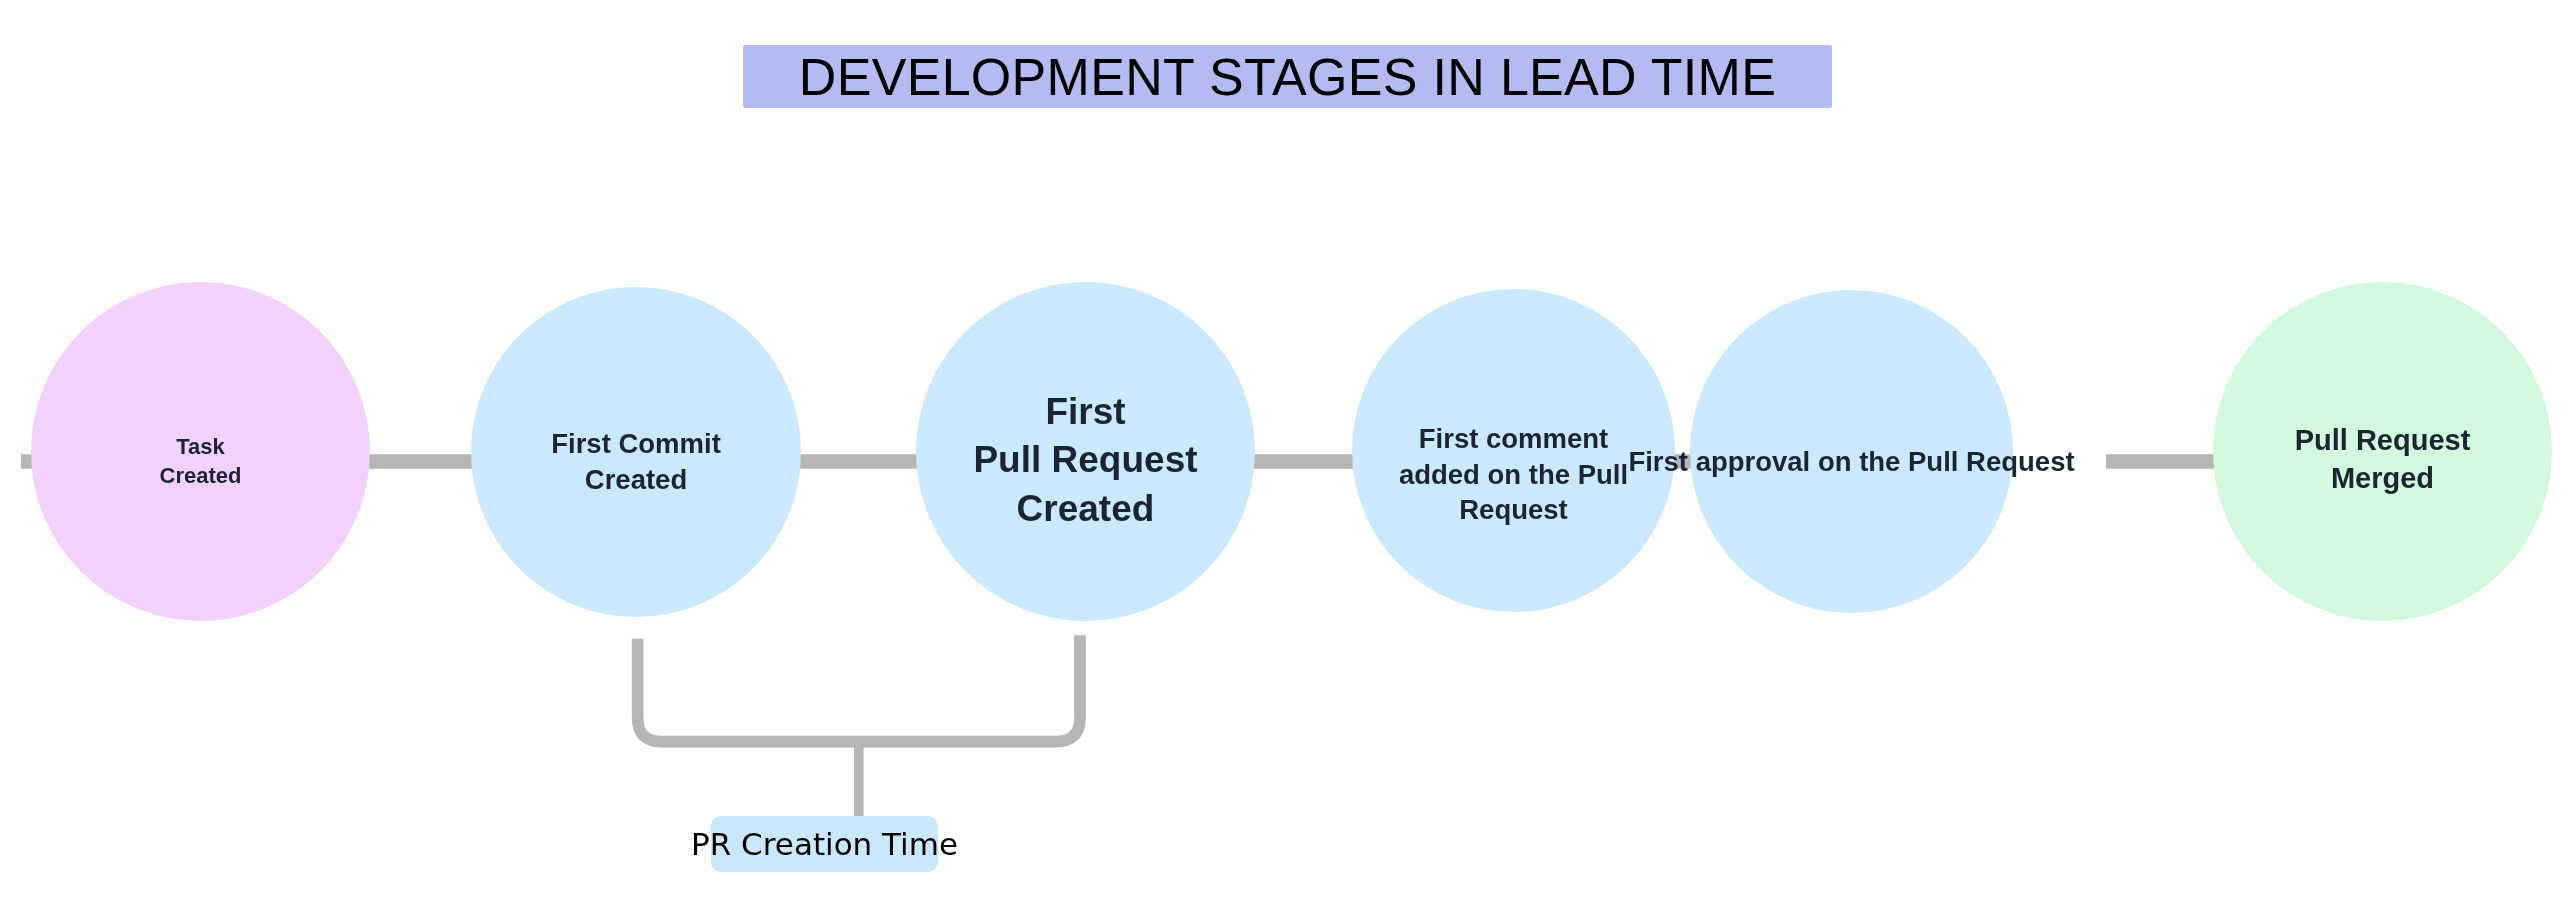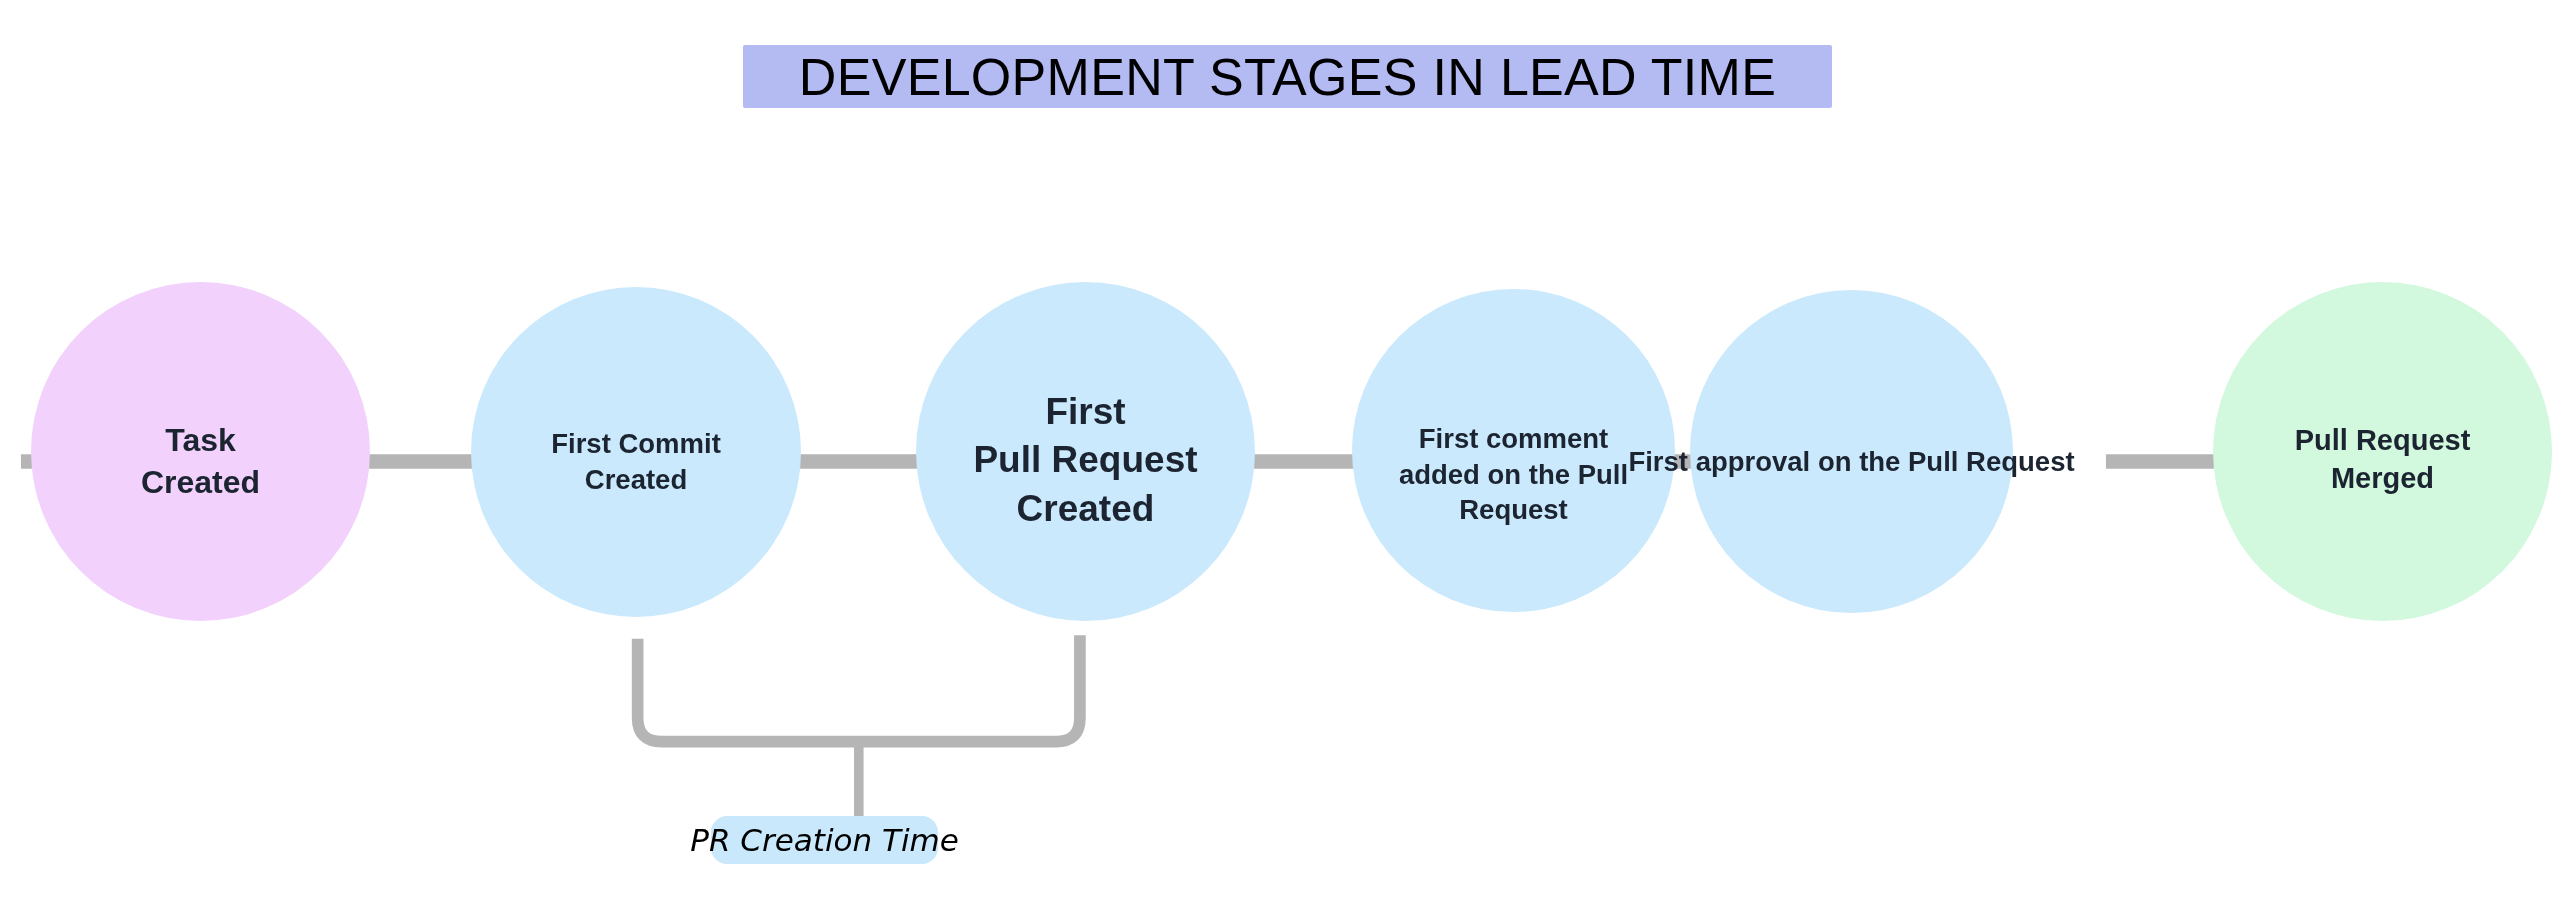--- a/index.html
+++ b/index.html
@@ -76,41 +76,40 @@
 
   
   #node-task-created      { left: 31px;   top: 282px; width: 339px; height: 339px; background: #f2d2fc; }
   #node-first-commit      { left: 471px;  top: 287px; width: 330px; height: 330px; background: #cbe9fd; }
   #node-first-pr          { left: 916px; top: 282px; width: 339px; height: 339px; background: #cbe9fd; }
   #node-first-comment     { left: 1352px; top: 289px; width: 323px; height: 323px; background: #cbe9fd; }
   #node-first-approval    { left: 1690px; top: 290px; width: 323px; height: 323px; background: #cbe9fd; }
   #node-pr-merged         { left: 2213px; top: 282px; width: 339px; height: 339px; background: #d2f8de; }
 
   
-  #node-task-created   .node-label { font-size: 32px; transform: translateY(9.6px); }
+  #node-task-created   .node-label { font-size: 22px; transform: translateY(9.6px); }
   #node-first-commit   .node-label { font-size: 27.5px; transform: translateY(9.6px); }
   #node-first-pr       .node-label { font-size: 37px; transform: translateY(9px); }
   #node-first-comment  .node-label { font-size: 27.5px; transform: translateY(9.6px); margin-top: 28px; }
   #node-first-approval .node-label { font-size: 27.5px; transform: translateY(9.6px); white-space: nowrap; }
   #node-pr-merged      .node-label { font-size: 29px; transform: translateY(8.2px); }
 
   
   .edge-label {
     position: absolute;
     left: 711px;
     top: 816px;
     width: 227px;
-    height: 48px;
+    height: 56px;
     background: #c9e8fb;
-    border-radius: 16px;
+    border-radius: 10px;
     display: flex;
     align-items: center;
     justify-content: center;
     box-sizing: border-box;
-    font-style: italic;
   }
   .edge-label-text {
     font-family: "DejaVu Sans", sans-serif;
     font-size: 31px;
     font-weight: 400;
     color: #000000;
     white-space: nowrap;
     line-height: 1;
   }
 </style>

